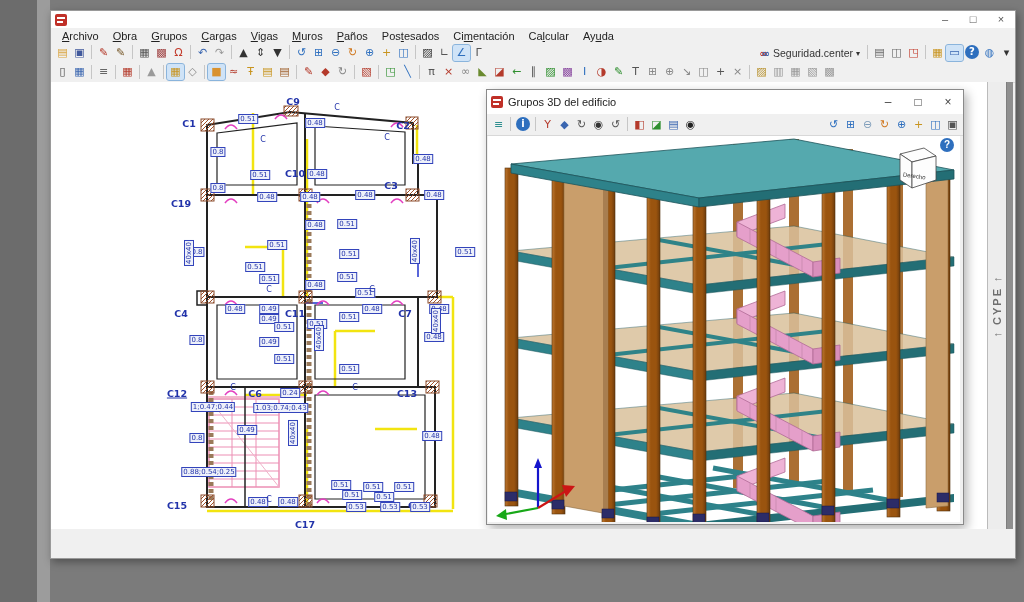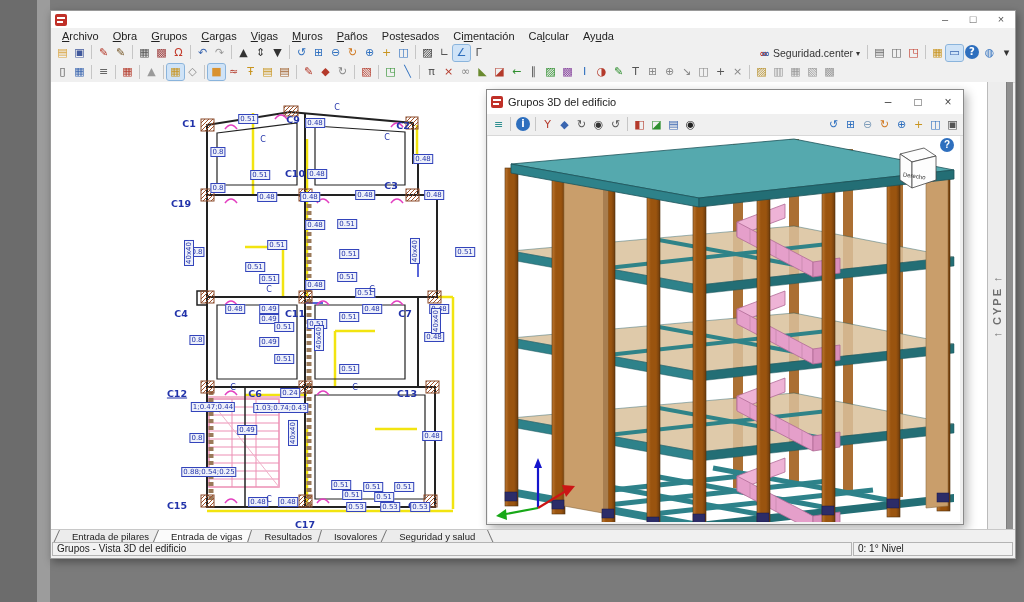--- a/index.html
+++ b/index.html
@@ -313,21 +313,21 @@
               <path d="M132,206 q6,-8 12,0"></path>
               <path d="M206,206 q6,-8 12,0"></path>
             <path d="M40,296 q6,-8 12,0"></path>
               <path d="M132,296 q6,-8 12,0"></path>
               <path d="M40,404 q6,-8 12,0"></path>
             <path d="M132,404 q6,-8 12,0"></path>
           </g>
         </svg>
         <div id="plan-labels">
             <div class="col-label" style="left: 4px; top: 24px;">C1</div>
-            <div class="col-label" style="left: 108px; top: 20px;">C9</div>
+            <div class="col-label" style="left: 108px; top: 2px;">C9</div>
             <div class="col-label" style="left: 218px; top: 26px;">C2</div>
             <div class="col-label" style="left: -4px; top: 104px;">C19</div>
             <div class="col-label" style="left: 110px; top: 74px;">C10</div>
             <div class="col-label" style="left: 206px; top: 86px;">C3</div>
             <div class="col-label" style="left: -4px; top: 214px;">C4</div>
             <div class="col-label" style="left: 110px; top: 214px;">C11</div>
             <div class="col-label" style="left: 220px; top: 214px;">C7</div>
             <div class="col-label" style="left: -8px; top: 294px; text-decoration: underline;">C12</div>
             <div class="col-label" style="left: 70px; top: 294px;">C6</div>
             <div class="col-label" style="left: 222px; top: 294px;">C13</div>
@@ -566,26 +566,15 @@
           <div class="help-fab">?</div>
         </div>
       </div>
 
     </div>
     <div class="cype-strip">
       <span>↑ CYPE ↑</span>
     </div>
   </div>
 
-  <div class="tabbar" id="tabbar">
-      <div class="tab"><span>Entrada de pilares</span></div>
-      <div class="tab active"><span>Entrada de vigas</span></div>
-      <div class="tab"><span>Resultados</span></div>
-      <div class="tab"><span>Isovalores</span></div>
-      <div class="tab"><span>Seguridad y salud</span></div>
-    </div>
-
-  <div class="statusbar">
-    <div class="status-left">Grupos - Vista 3D del edificio</div>
-    <div class="status-right">0: 1° Nivel</div>
-  </div>
+
 
 </div>
 
 </body></html>

